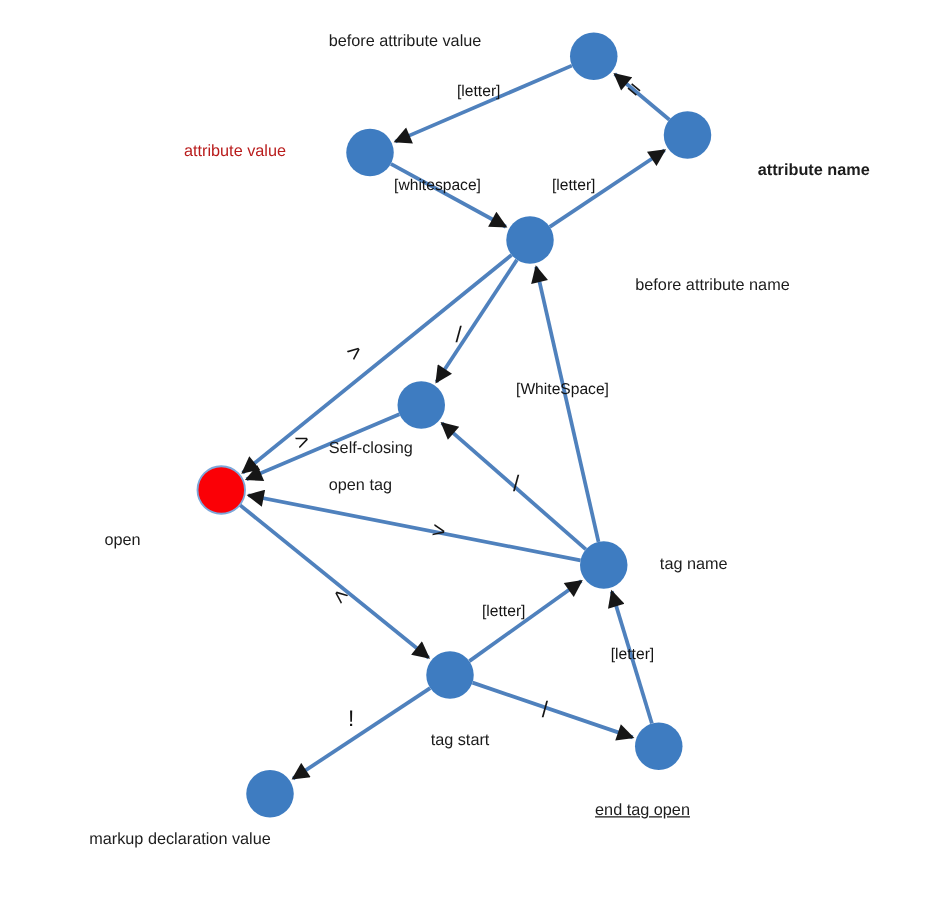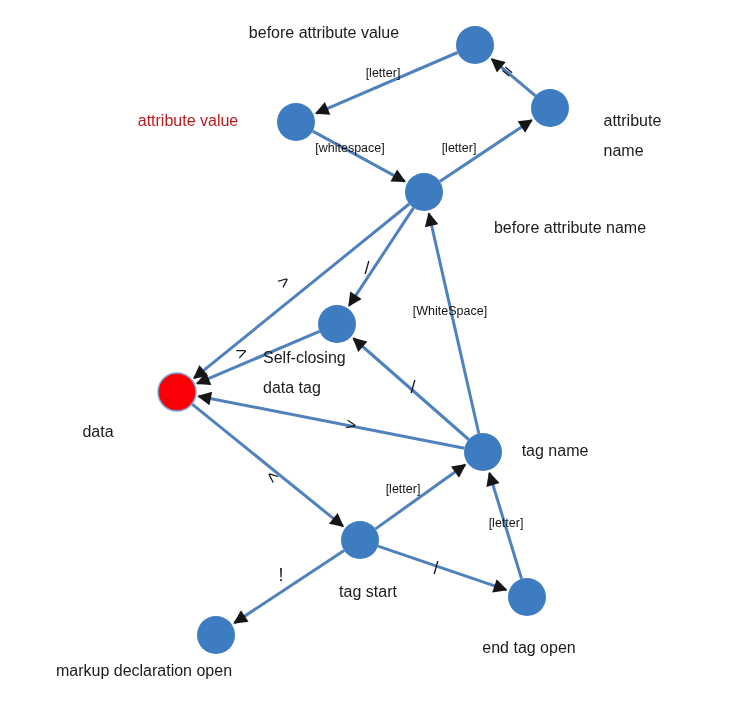--- a/index.html
+++ b/index.html
@@ -24,21 +24,21 @@
     position: absolute;
     left: 0;
     top: 0;
     width: 746px;
     height: 718px;
     pointer-events: none;
   }
   .node-label {
     position: absolute;
     color: #1c1c1c;
-    font-size: 16px;
+    font-size: 13px;
     line-height: 30px;
     white-space: pre-line;
     transform: translate(-50%, -50%);
   }
   .node-label.anchor-left {
     transform: none;
   }
   .edge-label {
     position: absolute;
     color: #141414;
@@ -102,24 +102,24 @@
       <div class="edge-label cond" style="left: 450px; top: 311px; transform: translate(-50%, -50%);">[WhiteSpace]</div>
       <div class="edge-label sym" style="left: 242px; top: 353px; transform: translate(-50%, -50%) rotate(-23deg);">&gt;</div>
       <div class="edge-label sym" style="left: 413px; top: 387px; transform: translate(-50%, -50%);">/</div>
       <div class="edge-label sym" style="left: 351px; top: 425px; transform: translate(-50%, -50%) rotate(11deg);">&gt;</div>
       <div class="edge-label sym" style="left: 272px; top: 477px; transform: translate(-50%, -50%) rotate(39deg);">&lt;</div>
       <div class="edge-label cond" style="left: 403px; top: 489px; transform: translate(-50%, -50%);">[letter]</div>
       <div class="edge-label cond" style="left: 506px; top: 523px; transform: translate(-50%, -50%);">[letter]</div>
       <div class="edge-label sym" style="left: 281px; top: 575px; transform: translate(-50%, -50%);">!</div>
       <div class="edge-label sym" style="left: 436px; top: 568px; transform: translate(-50%, -50%);">/</div>
       <div class="node-label" style="left: 324px; top: 33px; color: rgb(28, 28, 28);">before attribute value</div>
-      <div class="node-label" style="left: 651px; top: 136px; color: rgb(28, 28, 28);">attribute name</div>
+      <div class="node-label" style="left: 651px; top: 136px; color: rgb(28, 28, 28); font-weight: bold;">attribute name</div>
       <div class="node-label" style="left: 188px; top: 121px; color: #b91c1c;">attribute value</div>
       <div class="node-label" style="left: 570px; top: 228px; color: rgb(28, 28, 28);">before attribute name</div>
       <div class="node-label anchor-left" style="left: 263px; top: 343px; color: rgb(28, 28, 28);">Self-closing
-data tag</div>
-      <div class="node-label" style="left: 98px; top: 432px; color: rgb(28, 28, 28);">data</div>
+open tag</div>
+      <div class="node-label" style="left: 98px; top: 432px; color: rgb(28, 28, 28);">open</div>
       <div class="node-label" style="left: 555px; top: 451px; color: rgb(28, 28, 28);">tag name</div>
       <div class="node-label" style="left: 368px; top: 592px; color: rgb(28, 28, 28);">tag start</div>
-      <div class="node-label" style="left: 529px; top: 648px; color: rgb(28, 28, 28);">end tag open</div>
-      <div class="node-label" style="left: 144px; top: 671px; color: rgb(28, 28, 28);">markup declaration open</div>
+      <div class="node-label" style="left: 514px; top: 648px; color: rgb(28, 28, 28); text-decoration: underline;">end tag open</div>
+      <div class="node-label" style="left: 144px; top: 671px; color: rgb(28, 28, 28);">markup declaration value</div>
     </div>
 </div>
 
 </body></html>

